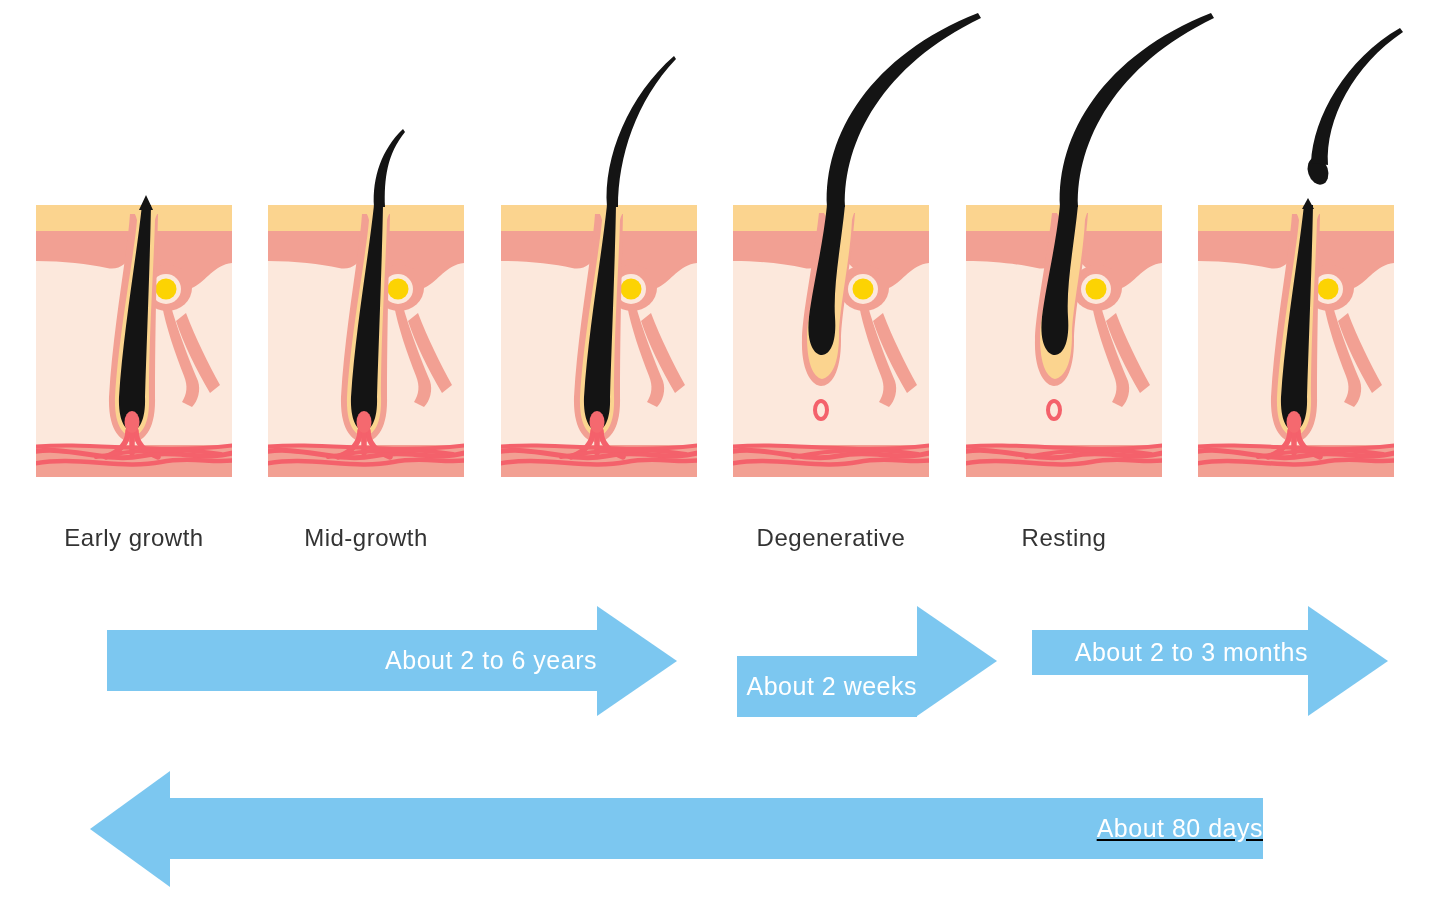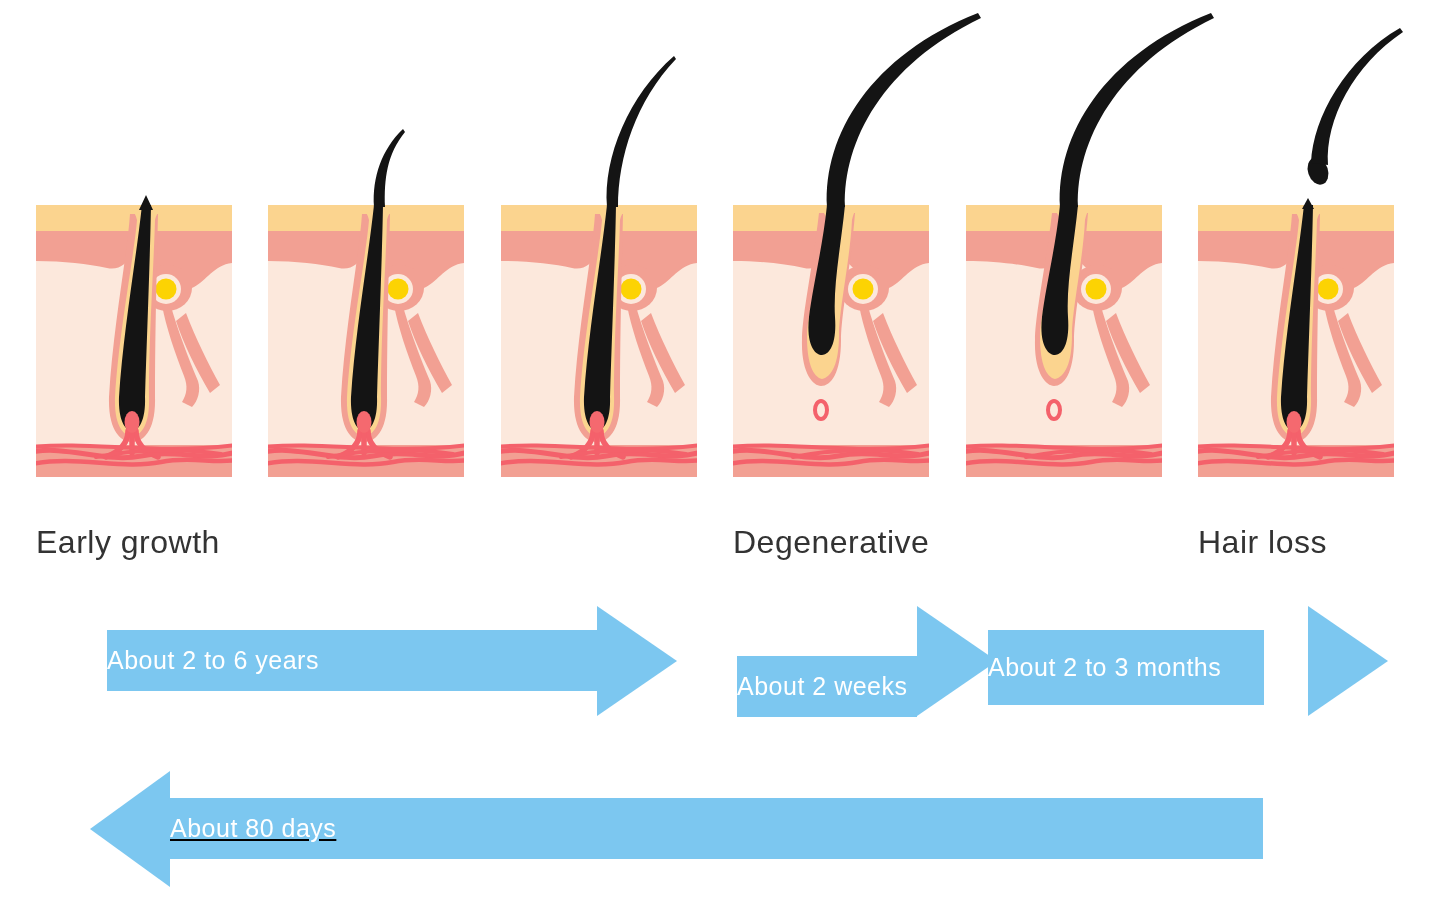--- a/index.html
+++ b/index.html
@@ -5,27 +5,27 @@
   html,body{margin:0;padding:0;background:#fff;}
   .canvas{
     position:relative;width:1440px;height:900px;background:#fff;overflow:hidden;
     font-family:"Liberation Sans", sans-serif;
   }
   .defs-holder{position:absolute;width:0;height:0;overflow:hidden;}
   .panel{position:absolute;top:0;width:196px;height:477px;}
   .stage-svg{overflow:visible;display:block;width:196px;height:477px;}
   .hair{fill:var(--hair);}
   .stage-label{
-    position:absolute;top:524px;width:196px;
-    font-size:32px;color:var(--text-dark);font-weight:400;letter-spacing:0.5px;
+    position:absolute;top:524px;width:196px;text-align:center;
+    font-size:24px;color:var(--text-dark);font-weight:400;letter-spacing:0.5px;
     white-space:nowrap;
   }
   .arrow .body{
     position:absolute;background:var(--arrow-blue);
-    display:flex;align-items:center;justify-content:flex-start;
+    display:flex;align-items:center;justify-content:flex-end;
   }
   .arrow .body span{
     color:var(--text-white);font-size:25px;font-weight:400;letter-spacing:0.5px;white-space:nowrap;
   }
   .arrow .head{position:absolute;width:0;height:0;}
   .head-right{border-top:55px solid transparent;border-bottom:55px solid transparent;border-left:80px solid var(--arrow-blue);}
   .head-left{border-top:58px solid transparent;border-bottom:58px solid transparent;border-right:80px solid var(--arrow-blue);}
 </style>
 </head>
 <body>
@@ -153,39 +153,40 @@
         <path class="hair" d="M104,4 L110,-7 L116,4 Z"></path>
         <g fill="var(--hair)">
           <ellipse cx="120" cy="-34" rx="10" ry="14" transform="rotate(-18 120 -34)"></ellipse>
           <path d="M113,-42 C115,-88 148,-146 202,-177 L205,-173 C156,-140 127,-86 130,-40 Z"></path>
         </g>
       </g>
     </svg>
   </div>
 
   <div class="stage-label" style="left:36px">Early growth</div>
+  <div class="stage-label" style="left:268px">Mid-growth</div>
   <div class="stage-label" style="left:733px">Degenerative</div>
-  <div class="stage-label" style="left:1198px">Hair loss</div>
+  <div class="stage-label" style="left:966px">Resting</div>
 
   <div class="arrow">
     <div class="body" style="left:107px;top:630px;width:490px;height:61px;">
       <span>About 2 to 6 years</span>
     </div>
     <div class="head head-right" style="left:597px;top:606px;"></div>
   </div>
 
   <div class="arrow">
     <div class="body" style="left:737px;top:656px;width:180px;height:61px;">
       <span>About 2 weeks</span>
     </div>
     <div class="head head-right" style="left:917px;top:606px;"></div>
   </div>
 
   <div class="arrow">
-    <div class="body" style="left:988px;top:630px;width:276px;height:75px;">
+    <div class="body" style="left:1032px;top:630px;width:276px;height:45px;">
       <span>About 2 to 3 months</span>
     </div>
     <div class="head head-right" style="left:1308px;top:606px;"></div>
   </div>
 
   <div class="arrow">
     <div class="head head-left" style="left:90px;top:771px;"></div>
     <div class="body" style="left:170px;top:798px;width:1093px;height:61px;text-decoration:underline;">
       <span>About 80 days</span>
     </div>

